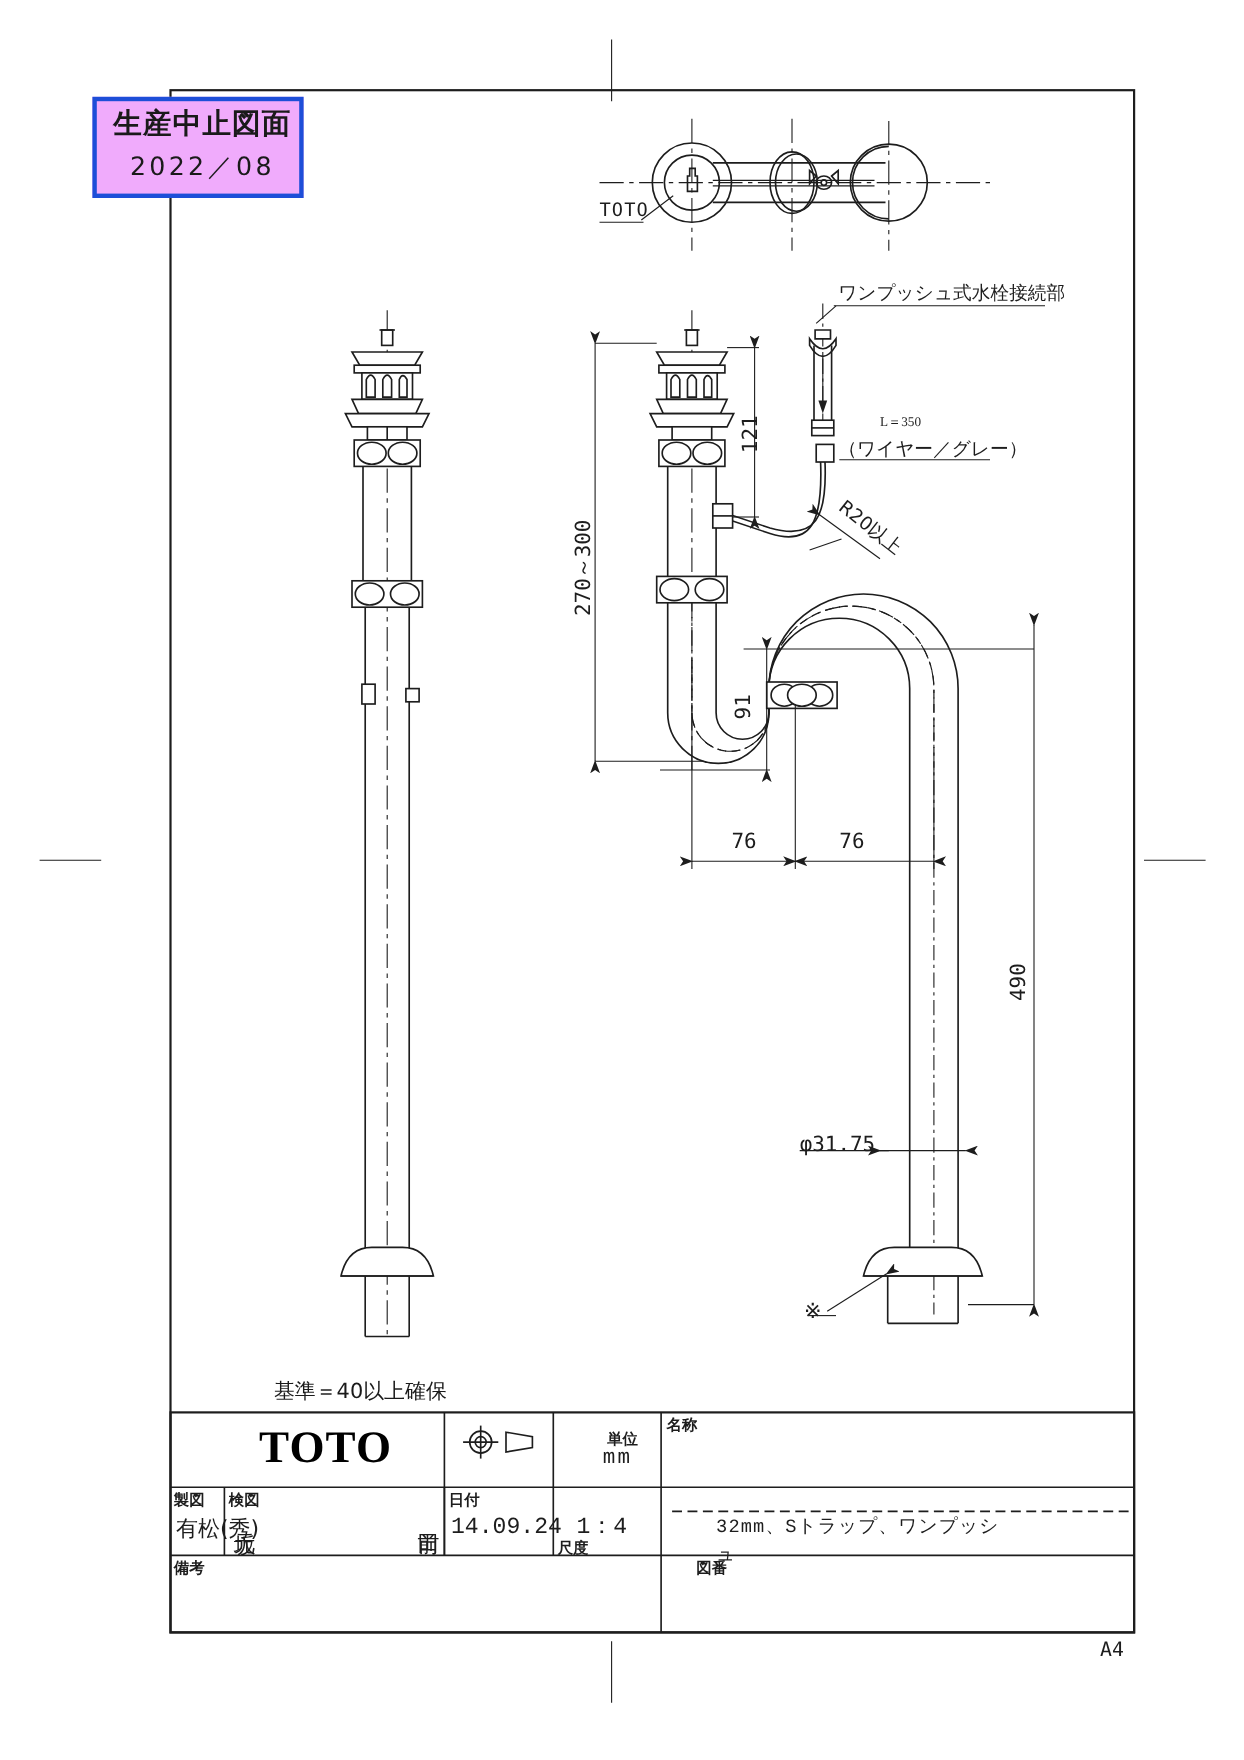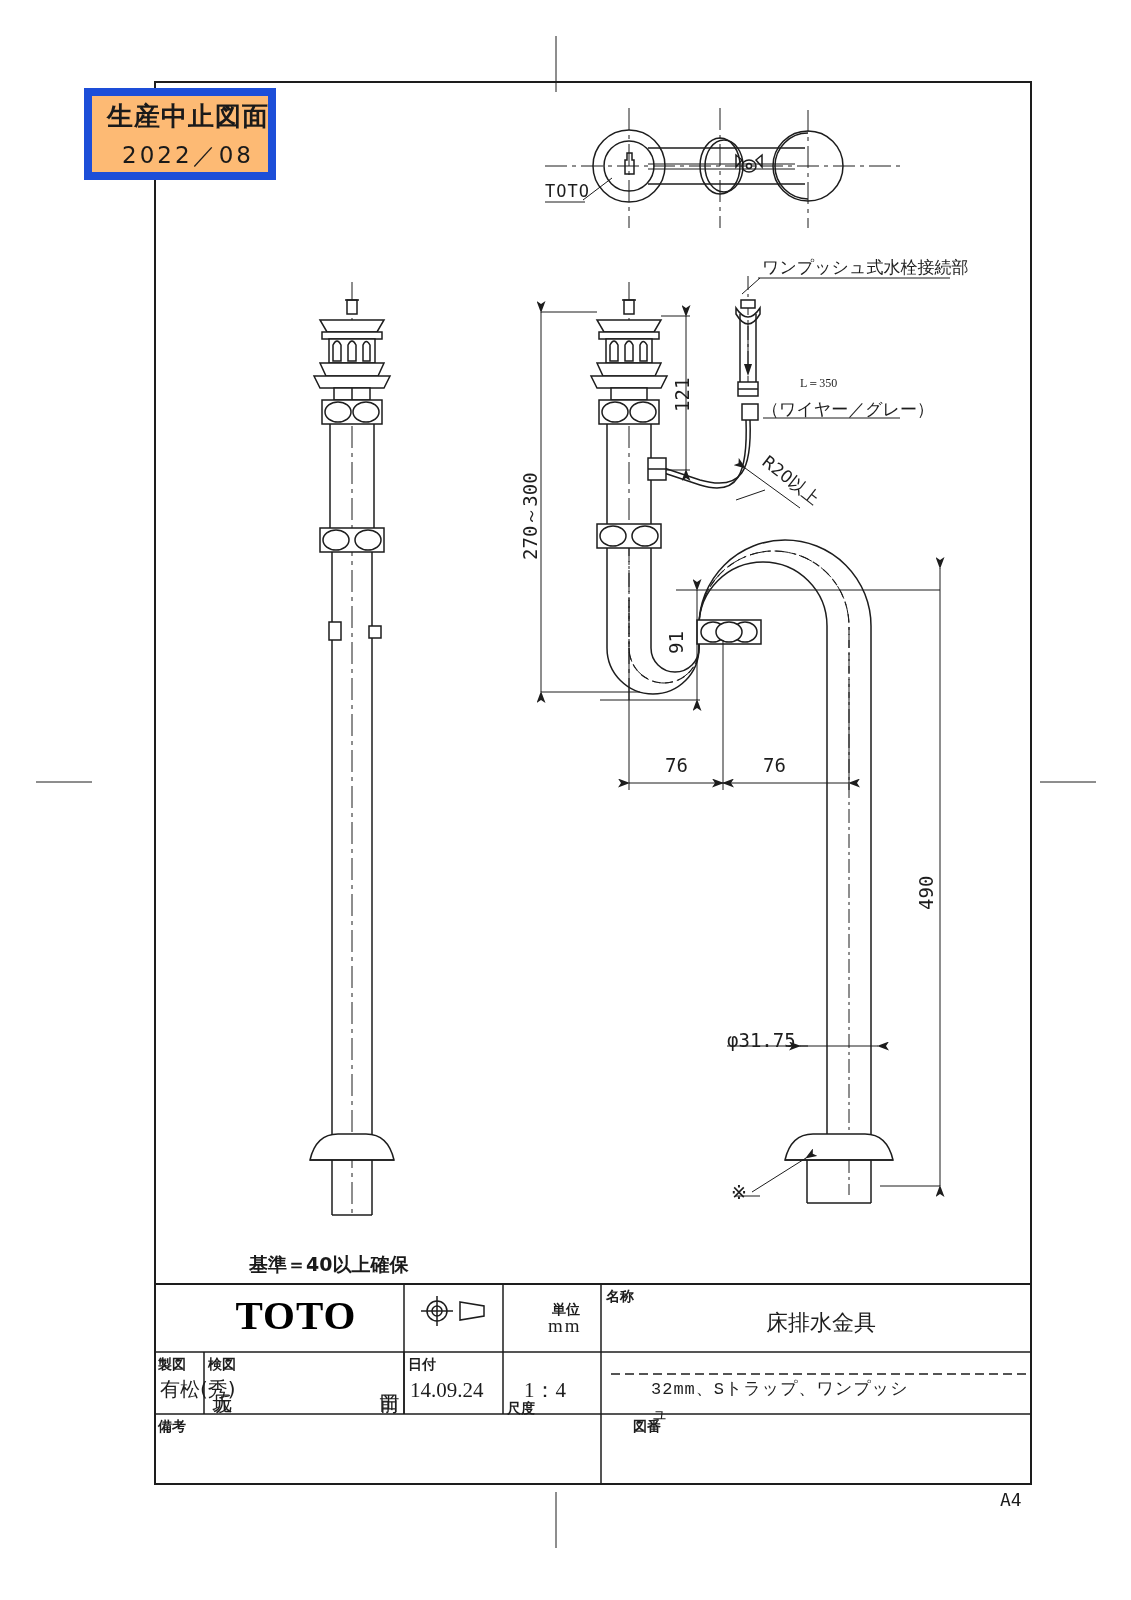--- a/index.html
+++ b/index.html
@@ -4,31 +4,31 @@
 <style>
   html,body{margin:0;padding:0;background:#fff;}
   body{width:1131px;height:1600px;position:relative;
        font-family:"Liberation Sans","DejaVu Sans",sans-serif;color:#1a1a1a;}
   .sheet{position:absolute;left:0;top:0;width:1131px;height:1600px;overflow:hidden;background:#fff;}
   svg{position:absolute;left:0;top:0;}
   .lbl{position:absolute;font-family:"Liberation Sans","DejaVu Sans",sans-serif;
        color:#1d1d1d;white-space:pre;line-height:1.15;}
   .rot90{transform:rotate(-90deg);transform-origin:left top;}
   .stampbox{position:absolute;left:84px;top:88px;width:192px;height:92px;
-            border:8px solid #1d4ed8;background:#fdba74;box-sizing:border-box;}
+            border:4px solid #1d4ed8;background:#f0abfc;box-sizing:border-box;}
   .stamp-l1{position:absolute;left:0;top:3px;width:192px;text-align:center;
             font-size:26px;font-weight:700;letter-spacing:1px;
             font-family:"DejaVu Sans",sans-serif;}
   .stamp-l2{position:absolute;left:0;top:44px;width:192px;text-align:center;
             font-size:23px;letter-spacing:3px;font-family:"DejaVu Sans",sans-serif;}
   .toto-logo{position:absolute;left:196px;top:1291px;width:200px;text-align:center;
              font-family:"Liberation Serif","DejaVu Serif",serif;font-weight:700;
              font-size:41px;letter-spacing:1px;color:#000;}
   .tb-hdr{font-size:14px;font-family:"DejaVu Sans",sans-serif;font-weight:700;}
-  .tb-val{font-family:Liberation Serif, serif;text-align:right;}
+  .tb-val{font-family:Liberation Mono, monospace;text-align:right;}
   .note{position:absolute;font-size:19px;font-family:"DejaVu Sans",sans-serif;
         letter-spacing:0px;color:#1a1a1a;}
 </style>
 </head>
 <body>
 
 <div class="sheet">
 
   <svg width="1131" height="1600">
     <defs>
@@ -293,29 +293,28 @@
 
   <div class="lbl rot90" style="left:520px;top:560px;font-size:19px;font-family:'DejaVu Sans Mono',monospace;">270～300</div>
   <div class="lbl rot90" style="left:672px;top:412px;font-size:19px;font-family:'DejaVu Sans Mono',monospace;">121</div>
   <div class="lbl rot90" style="left:666px;top:654px;font-size:19px;font-family:'DejaVu Sans Mono',monospace;">91</div>
   <div class="lbl" style="left:665px;top:755px;font-size:19px;font-family:'DejaVu Sans Mono',monospace;">76</div>
   <div class="lbl" style="left:763px;top:755px;font-size:19px;font-family:'DejaVu Sans Mono',monospace;">76</div>
   <div class="lbl rot90" style="left:916px;top:910px;font-size:19px;font-family:'DejaVu Sans Mono',monospace;">490</div>
   <div class="lbl" style="left:727px;top:1030px;font-size:19px;font-family:'DejaVu Sans Mono',monospace;">φ31.75</div>
   <div class="lbl" style="left:731px;top:1182px;font-size:19px;font-family:'DejaVu Sans',sans-serif;">※</div>
 
-  <div class="note" style="left:249px;top:1252px;font-weight:bold;">基準＝40以上確保</div>
+  <div class="note" style="left:249px;top:1252px;">基準＝40以上確保</div>
 
   <div class="toto-logo">TOTO</div>
 
   <div class="lbl tb-hdr" style="left:508px;top:1301px;margin-left:44px;">単位</div>
   <div class="lbl tb-val" style="left:548px;top:1315px;font-size:19px;letter-spacing:2px;">mm</div>
 
   <div class="lbl tb-hdr" style="left:606px;top:1288px;">名称</div>
-  <div class="lbl" style="left:611px;top:1310px;width:420px;text-align:center;font-size:22px;font-family:'DejaVu Sans',sans-serif;">床排水金具</div>
 
   <div class="lbl" style="left:651px;top:1380px;font-size:17px;font-family:Liberation Mono, monospace;letter-spacing:1px;">32mm、Sトラップ、ワンプッシ</div>
   <div class="lbl" style="left:651px;top:1404px;font-size:17px;font-family:'DejaVu Sans',sans-serif;">ュ</div>
 
   <div class="lbl tb-hdr" style="left:158px;top:1356px;">製図</div>
   <div class="lbl" style="left:160px;top:1378px;font-size:20px;font-family:'DejaVu Sans',sans-serif;">有松(秀)</div>
 
   <div class="lbl tb-hdr" style="left:208px;top:1356px;">検図</div>
   <div class="lbl" style="left:211px;top:1378px;font-size:20px;font-family:'DejaVu Sans',sans-serif;writing-mode:vertical-rl;">坂元</div>
   <div class="lbl" style="left:378px;top:1378px;font-size:20px;font-family:'DejaVu Sans',sans-serif;writing-mode:vertical-rl;">前田</div>

